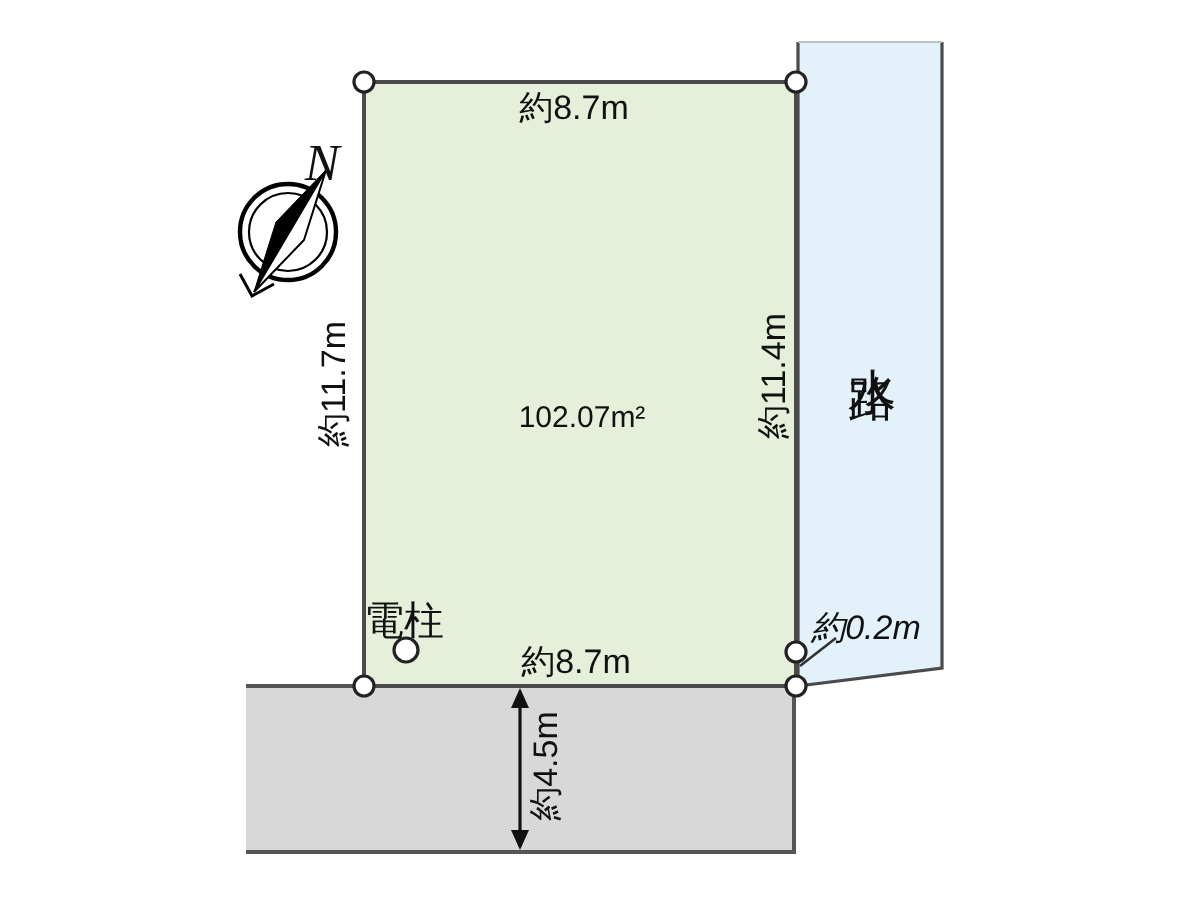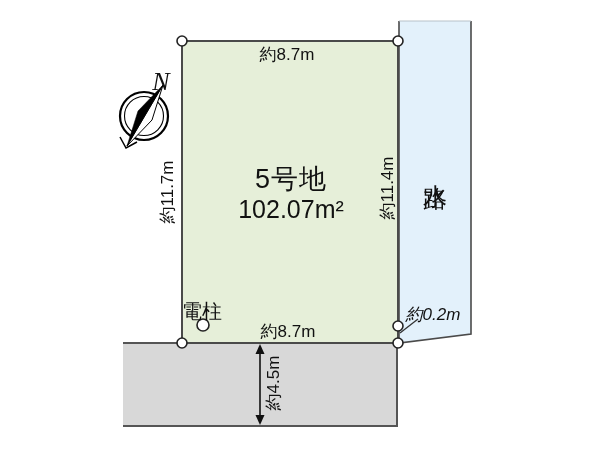--- a/index.html
+++ b/index.html
@@ -19,21 +19,21 @@
   .arrow-head{fill:#111111;stroke:none;}
   .compass-ring{fill:none;stroke:#000000;}
   .needle-black{fill:#000000;stroke:#000000;stroke-width:0.5;}
   .needle-white{fill:#ffffff;stroke:#000000;stroke-width:1;}
   .needle-barb{fill:none;stroke:#000000;stroke-width:1.5;}
   
   .lbl{position:absolute;transform:translate(-50%,-50%);white-space:nowrap;line-height:1;color:#111;}
   .rot{transform:translate(-50%,-50%) rotate(-90deg);}
   .dim{font-size:17px;}
   .plot-name{font-size:27px;letter-spacing:1px;}
-  .plot-area{font-size:25px;}
+  .plot-area{font-size:15px;}
   .water-lbl{
     font-size:24px;letter-spacing:3px;
     writing-mode:vertical-rl;text-orientation:upright;
   }
   .pole-lbl{font-size:20px;}
   .north-lbl{
     font-size:26px;font-style:italic;
     font-family:"Liberation Serif","DejaVu Serif",serif;
   }
 </style>
@@ -81,21 +81,20 @@
   <div class="lbl rot dim" style="left:167px;top:192px;">約11.7m</div>
 
   <div class="lbl rot dim" style="left:387px;top:188px;">約11.4m</div>
 
   <div class="lbl dim" style="left:288px;top:331px;">約8.7m</div>
 
   <div class="lbl dim" style="left:433px;top:314px;font-style:italic;">約0.2m</div>
 
   <div class="lbl rot dim" style="left:273px;top:383px;">約4.5m</div>
 
-  <div class="lbl plot-name" style="left:291px;top:179px;">5号地</div>
 
   <div class="lbl plot-area" style="left:291px;top:209px;">102.07m²</div>
 
   <div class="lbl water-lbl" style="left:435px;top:168px;">水路</div>
 
   <div class="lbl pole-lbl" style="left:202px;top:311px;">電柱</div>
 
   <div class="lbl north-lbl" style="left:161px;top:82px;">N</div>
 
 </div>

